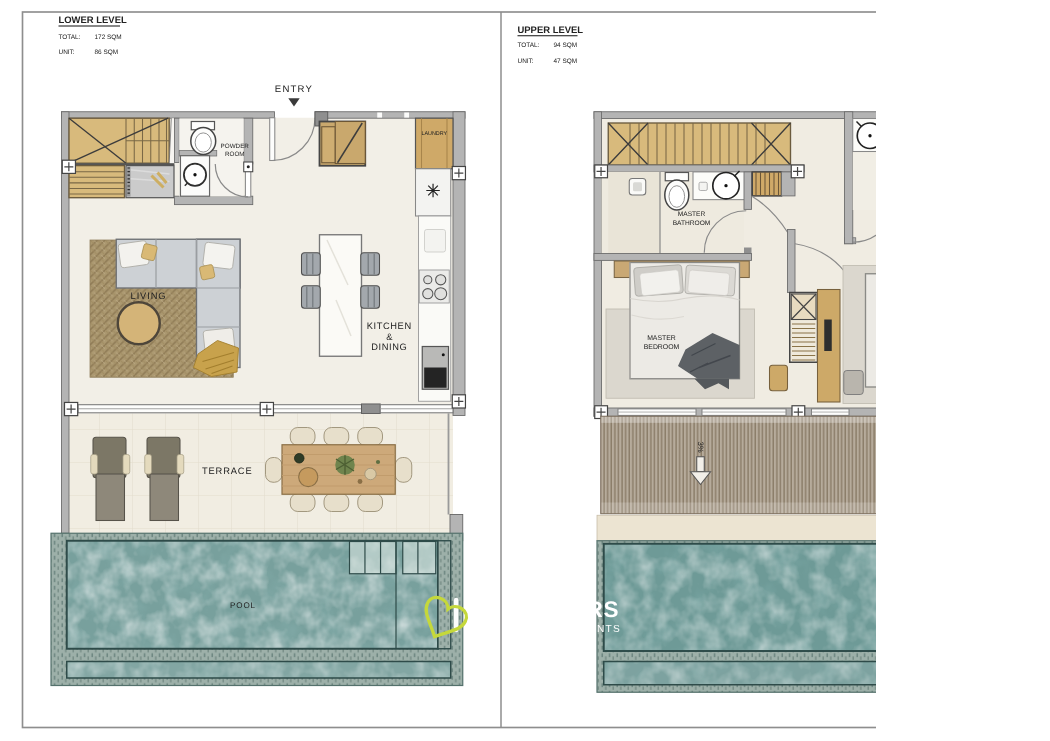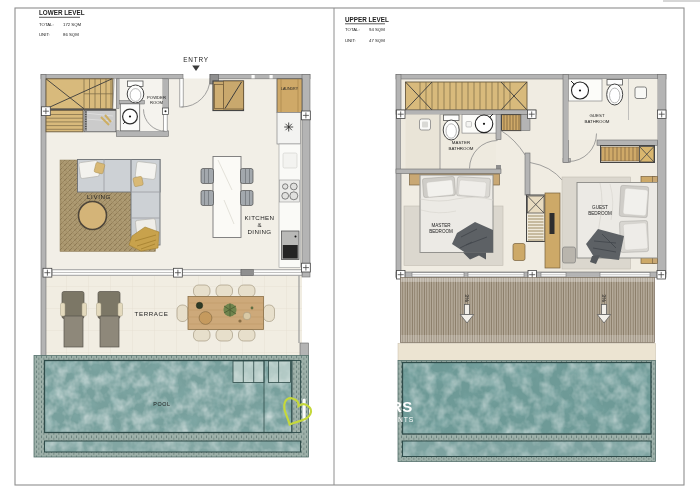--- a/index.html
+++ b/index.html
@@ -1,16 +1,16 @@
 <!DOCTYPE html>
 <html><head>
 <meta charset="utf-8">
 <style>
 html,body{margin:0;padding:0;background:#ffffff;}
-#page{position:relative;width:700px;height:494px;background:#ffffff;overflow:hidden;}
+#page{position:relative;width:584px;height:494px;background:#ffffff;overflow:hidden;}
 svg{display:block;}
 text{font-family:"Liberation Sans", sans-serif;fill:#222;}
 </style>
 </head>
 <body>
 <div id="page">
 <svg width="700" height="494" viewBox="0 0 700 494">
 <defs>
 <filter id="fL" x="0" y="0" width="100%" height="100%">
   <feTurbulence type="fractalNoise" baseFrequency="0.09 0.08" numOctaves="3" seed="8"></feTurbulence>

